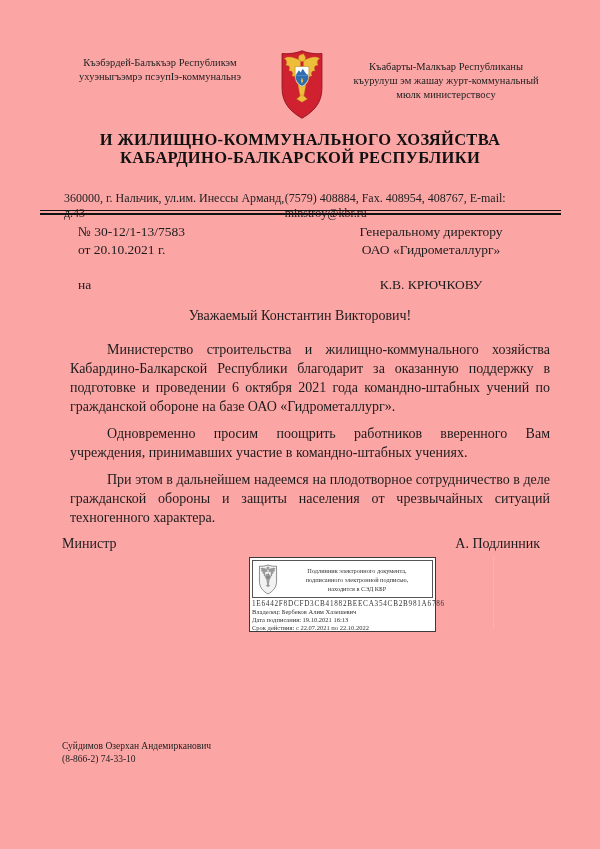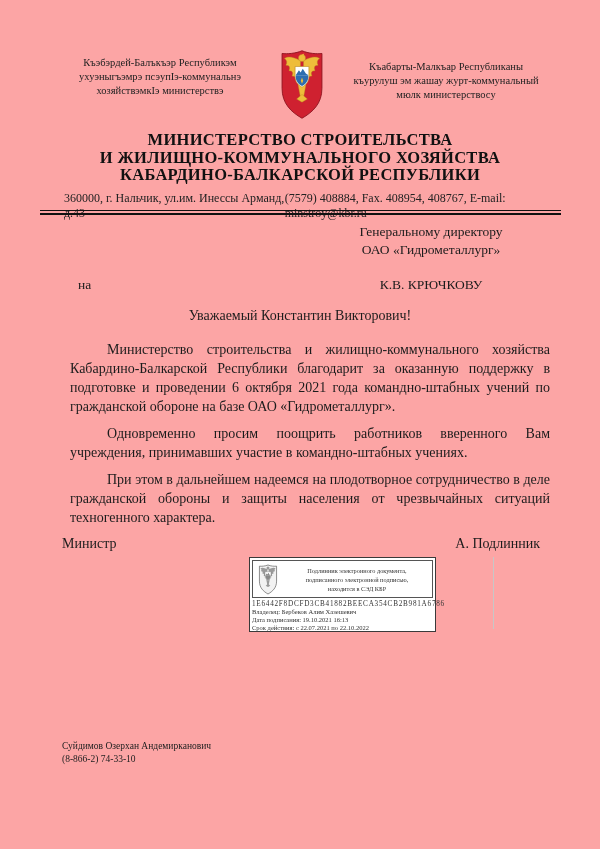--- a/index.html
+++ b/index.html
@@ -55,21 +55,20 @@
   .footer{position:absolute;left:62px;top:740px;font-size:9.5px;line-height:12.5px;color:#222;}
 </style>
 </head>
 <body>
 
 <div class="page">
 
   <div class="org org-left">
     <div>Къэбэрдей-Балъкъэр Республикэм</div>
     <div>ухуэныгъэмрэ псэупIэ-коммунальнэ</div>
-    <div>хозяйствэмкIэ  министерствэ</div>
   </div>
 
   <svg class="arms" viewBox="0 0 60 94">
     <path d="M30 3 C38 6.5 50 7.5 56 6.5 L56 52 C56 72 44 83 30 91 C16 83 4 72 4 52 L4 6.5 C10 7.5 22 6.5 30 3 Z" fill="#cf2130" stroke="#8f1420" stroke-width="1.2"></path>
 
     <path d="M28 16 Q14 8 7 13 Q12 16 9 22 Q16 22 13 29 Q20 29 17 36 Q23 36 23 42 L28 44 Z" fill="#eebd3a" stroke="#b9871f" stroke-width="0.5"></path>
 
     <path d="M32 16 Q46 8 53 13 Q48 16 51 22 Q44 22 47 29 Q40 29 43 36 Q37 36 37 42 L32 44 Z" fill="#eebd3a" stroke="#b9871f" stroke-width="0.5"></path>
 
     <circle cx="30" cy="12.5" r="4.6" fill="#eebd3a" stroke="#b9871f" stroke-width="0.5"></circle>
@@ -84,32 +83,35 @@
     <path d="M30 38 L31.5 42 L30 46 L28.5 42 Z" fill="#eebd3a"></path>
   </svg>
 
   <div class="org org-right">
     <div>Къабарты-Малкъар Республиканы</div>
     <div>къурулуш эм жашау журт-коммунальный</div>
     <div>мюлк министерствосу</div>
   </div>
 
   <div class="ministry-title">
-    <div>МИНИСТЕРСТВО СТРОИТЕЛЬСТВА</div>
     <div>И ЖИЛИЩНО-КОММУНАЛЬНОГО ХОЗЯЙСТВА</div>
     <div>КАБАРДИНО-БАЛКАРСКОЙ РЕСПУБЛИКИ</div>
   </div>
 
   <div class="contact-row">
     <span class="addr">360000, г. Нальчик, ул.им. Инессы Арманд, д.43</span>
     <span>(7579) 408884, Fax. 408954, 408767, E-mail: minstroy@kbr.ru</span>
   </div>
 
   <div class="rule"></div>
 
+  <div class="ref-block">
+    <div>№ 30-12/1-13/7583</div>
+    <div>от 20.10.2021 г.</div>
+  </div>
   <div class="reply-to">на</div>
 
   <div class="addressee">
     <div>Генеральному директору</div>
     <div>ОАО «Гидрометаллург»</div>
   </div>
   <div class="addressee-name">К.В. КРЮЧКОВУ</div>
 
   <div class="salutation">Уважаемый Константин Викторович!</div>
 

